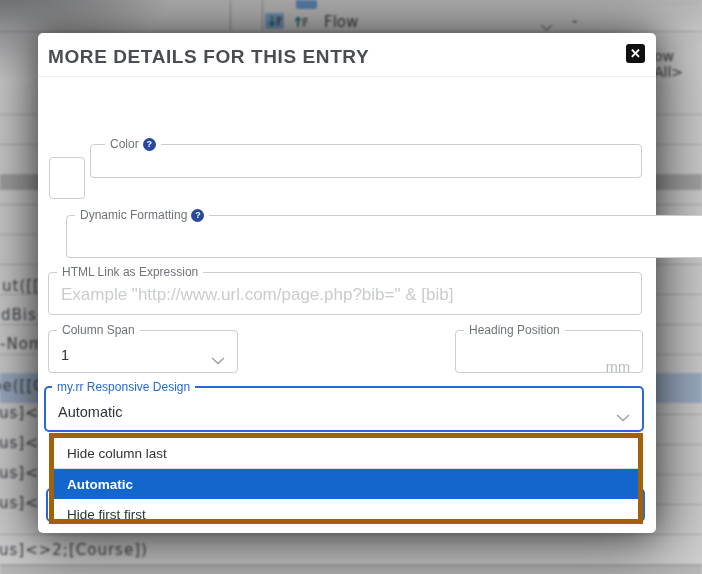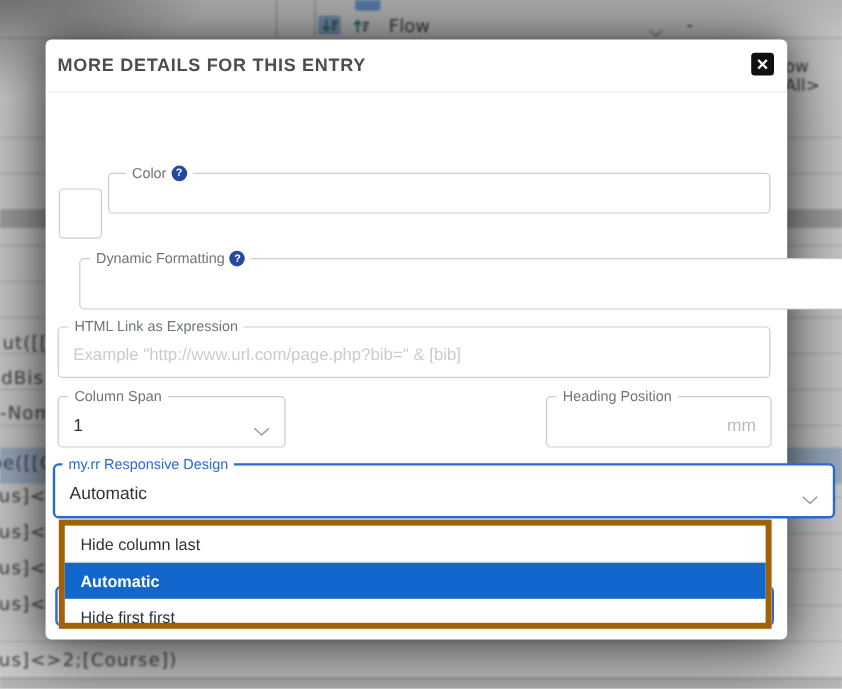--- a/index.html
+++ b/index.html
@@ -38,39 +38,39 @@
        background:
         radial-gradient(280px 150px at -30px -30px, rgba(22,25,29,0.62), rgba(0,0,0,0) 75%),
         linear-gradient(180deg, rgba(0,0,0,0.10), rgba(0,0,0,0) 60px),
         rgba(52,56,60,0.13);}
 
   
   #modal{position:absolute;left:38px;top:33px;width:618px;height:500px;
          background:#fff;border-radius:5px;
          box-shadow:0 6px 70px 12px rgba(0,0,0,0.55), 0 0 26px rgba(0,0,0,0.35);
          color:#303438;}
-  .m-title{position:absolute;left:10px;top:13px;font-size:15px;font-weight:700;
+  .m-title{position:absolute;left:10px;top:13px;font-size:19px;font-weight:700;
            letter-spacing:0.6px;color:#4a4e52;}
   .m-close{position:absolute;right:11px;top:11px;width:19px;height:19px;
            background:#101010;border-radius:3px;color:#fff;display:flex;
            align-items:center;justify-content:center;font-size:13px;
            font-weight:700;cursor:pointer;line-height:1;}
   .m-divider{position:absolute;left:0;top:43px;width:618px;height:1px;background:#ededed;}
 
   .fs{position:absolute;border:1px solid #c8cdd2;border-radius:4px;background:#fff;
       box-sizing:border-box;}
   .fs .lbl{position:absolute;top:-8px;left:8px;background:#fff;padding:0 5px;
            font-size:12px;color:#6e7479;white-space:nowrap;display:flex;
            align-items:center;gap:4px;}
   .fs input{position:absolute;inset:2px 10px 0 10px;border:none;outline:none;
             font-family:inherit;font-size:13.5px;color:#303438;background:transparent;}
   .fs input::placeholder{color:#c9cccf;opacity:1;}
   .fs .val{position:absolute;left:12px;top:0;height:100%;display:flex;
            align-items:center;padding-top:3px;font-size:14.5px;color:#2f3337;}
-  .fs .unit{position:absolute;right:12px;top:0;height:100%;display:flex;
+  .fs .unit{position:absolute;right:12px;top:12px;height:100%;display:flex;
             align-items:center;padding-top:3px;font-size:14.5px;color:#b9bcbf;}
   .fs .chev{position:absolute;right:12px;top:50%;margin-top:-1px;}
   .help{width:13px;height:13px;border-radius:50%;background:#26499d;color:#fff;
         font-size:9px;font-weight:700;display:inline-flex;align-items:center;
         justify-content:center;line-height:1;}
 
   #fs-responsive{border:2px solid #2a69cf;border-radius:5px;}
   #fs-responsive .lbl{color:#2a69cf;left:6px;}
 
   #ghost-field{position:absolute;left:8px;top:455px;width:599px;height:34px;
@@ -158,39 +158,39 @@
     <div class="fs" style="left:28px;top:182px;width:656px;height:43px">
       <span class="lbl">
         <span>Dynamic Formatting</span>
         <span class="help">?</span>
       </span>
       <input style="">
     </div>
 
     <div class="fs" style="left:10px;top:239px;width:594px;height:43px">
       <span class="lbl">HTML Link as Expression</span>
-      <input style="font-size: 14px;" placeholder="Example &quot;http://www.url.com/page.php?bib=&quot; &amp; [bib]">
+      <input style="font-size: 17px;" placeholder="Example &quot;http://www.url.com/page.php?bib=&quot; &amp; [bib]">
     </div>
 
     <div class="fs" style="left:10px;top:297px;width:190px;height:43px">
       <span class="lbl">Column Span</span>
       <span class="val">1</span>
       <span class="chev">
         <svg width="14" height="8" viewBox="0 0 14 8">
             <path d="M1 1l6 5.5L13 1" fill="none" stroke="#9aa0a6" stroke-width="1.3"></path>
           </svg>
       </span>
     </div>
     <div class="fs" style="left:417px;top:297px;width:188px;height:43px">
       <span class="lbl">Heading Position</span>
       <input style="right: 40px;">
       <span class="unit">mm</span>
     </div>
 
-    <div class="fs" id="fs-responsive" style="left:6px;top:353px;width:652px;height:46px">
+    <div class="fs" id="fs-responsive" style="left:6px;top:353px;width:600px;height:46px">
       <span class="lbl">my.rr Responsive Design</span>
       <span class="val">Automatic</span>
       <span class="chev">
         <svg width="14" height="8" viewBox="0 0 14 8">
             <path d="M1 1l6 5.5L13 1" fill="none" stroke="#9aa0a6" stroke-width="1.3"></path>
           </svg>
       </span>
     </div>
 
     <div id="ghost-field"></div>

